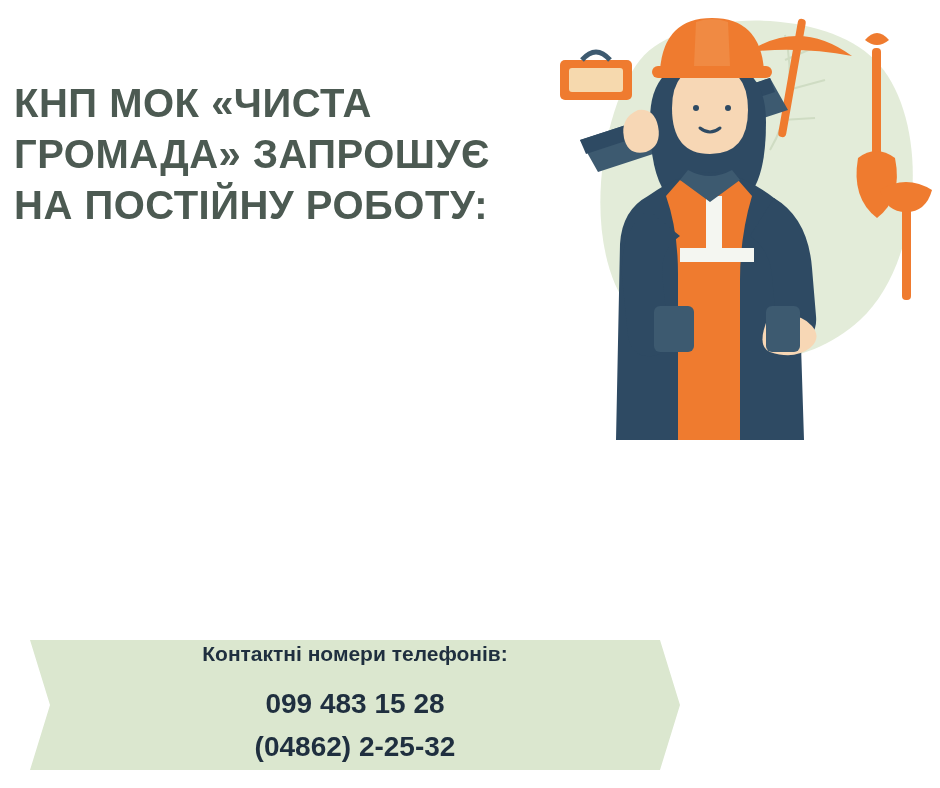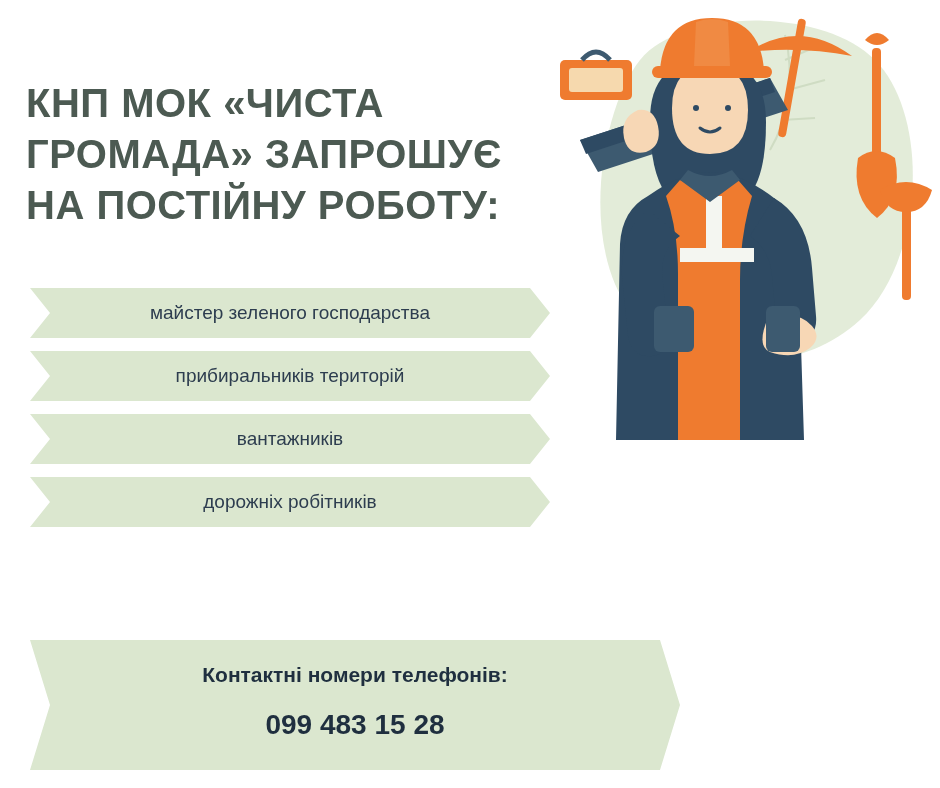--- a/index.html
+++ b/index.html
@@ -29,21 +29,20 @@
     left: 14px;
     top: 78px;
     width: 540px;
     font-size: 40px;
     line-height: 1.28;
     font-weight: bold;
     letter-spacing: 0.5px;
     color: #4c5a52;
     text-transform: uppercase;
     font-family: "Liberation Sans", sans-serif;
-    margin-left: 12px;
   }
 
   
   .ribbons {
     position: absolute;
     left: 30px;
     top: 288px;
     width: 520px;
   }
   .ribbon {
@@ -182,33 +181,20 @@
         <path d="M248 318 q30 -8 44 8 q10 12 -2 22 q-16 12 -40 4 q-14 -6 -2 -34 Z" fill="#f7d7b5"></path>
 
         <rect x="134" y="306" width="40" height="46" rx="6" fill="#3d5a70"></rect>
         <rect x="246" y="306" width="34" height="46" rx="6" fill="#3d5a70"></rect>
       </g>
     </svg>
   </div>
 
   <div class="headline">КНП МОК «ЧИСТА ГРОМАДА» ЗАПРОШУЄ НА ПОСТІЙНУ РОБОТУ:</div>
 
-  <div class="ribbons">
-    <div class="ribbon">
-      <span class="ribbon-label">майстер зеленого господарства</span>
-    </div>
-    <div class="ribbon">
-      <span class="ribbon-label">прибиральників територій</span>
-    </div>
-    <div class="ribbon">
-      <span class="ribbon-label">вантажників</span>
-    </div>
-    <div class="ribbon">
-      <span class="ribbon-label">дорожніх робітників</span>
-    </div>
-  </div>
 
   <div class="contact-banner">
     <div class="contact-title">Контактні номери телефонів:</div>
     <div class="contact-phone">099 483 15 28</div>
+    <div class="contact-phone">(04862) 2-25-32</div>
   </div>
 
 </div>
 
 </body></html>

